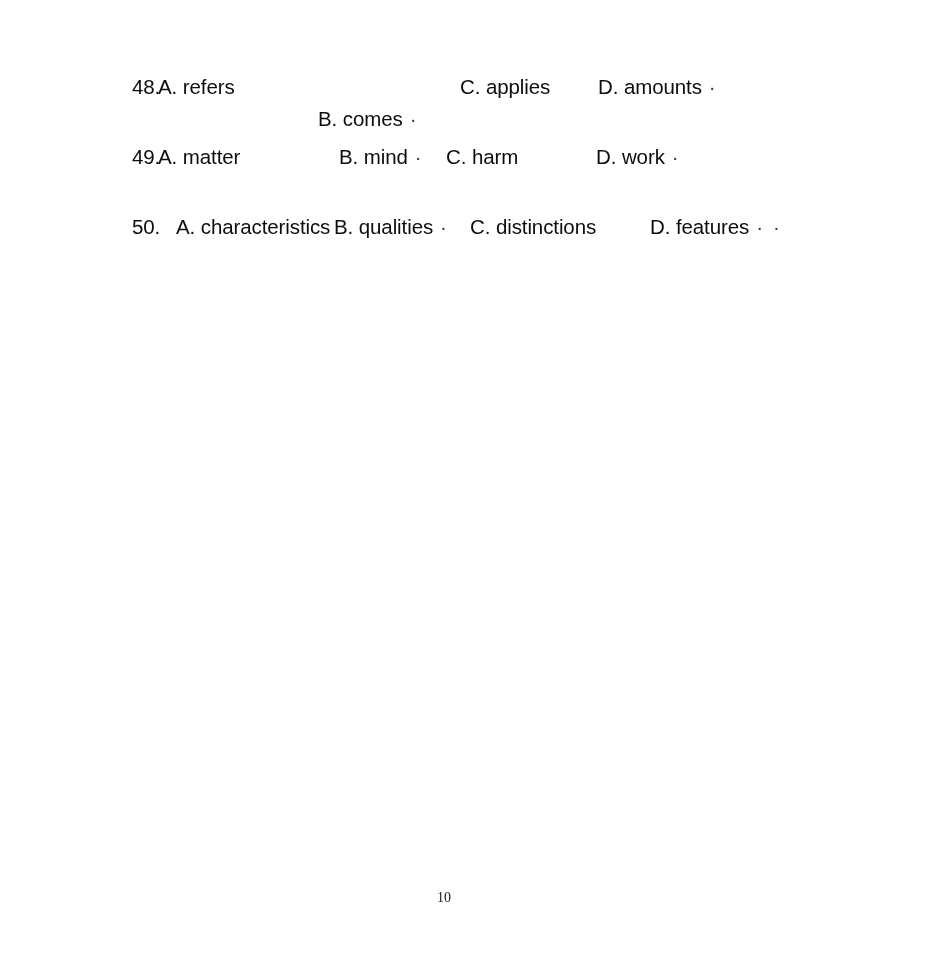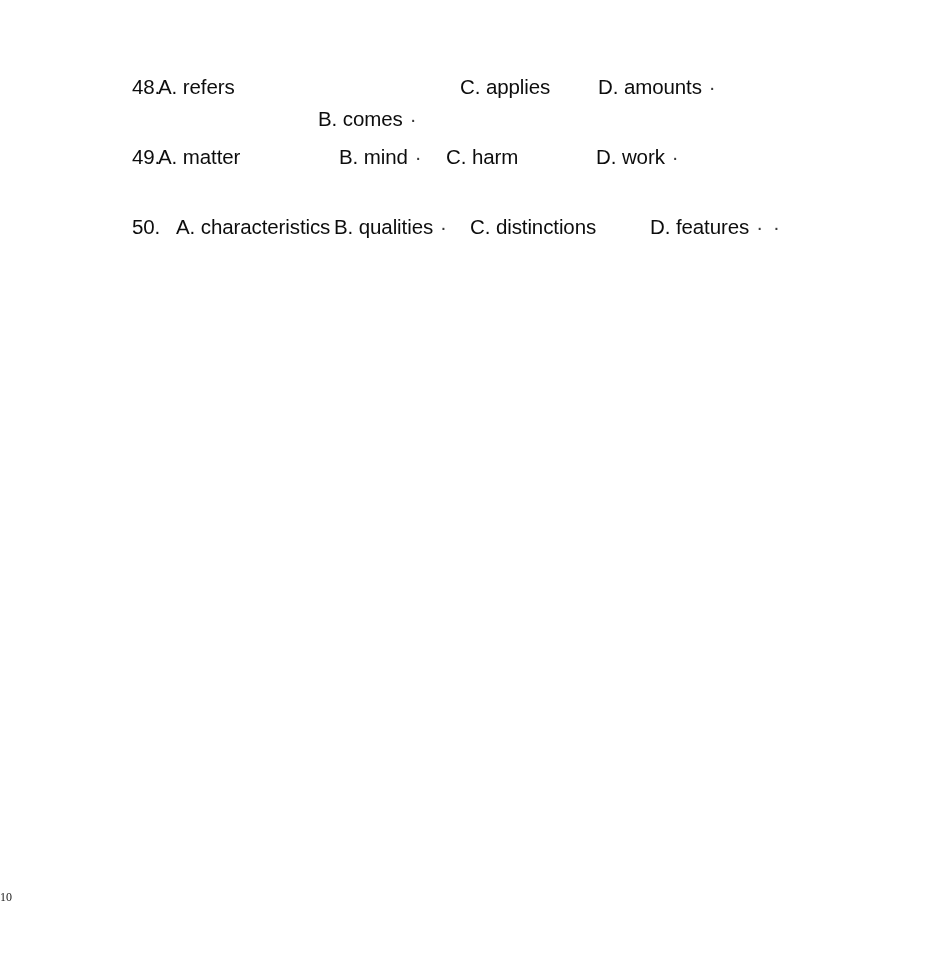--- a/index.html
+++ b/index.html
@@ -71,23 +71,23 @@
   .tick + .tick {
     margin-left: 10px;
   }
 
   
   .page-number {
     position: absolute;
     left: 0;
     top: 890px;
     width: 888px;
-    text-align: left;
+    text-align: center;
     font-family: "Liberation Serif", serif;
-    font-size: 12px;
+    font-size: 14px;
     color: #1a1a1a;
   }
 </style>
 </head>
 <body>
 
 <div class="page">
 
   <div class="questions">
       <div class="question-row row-0">

